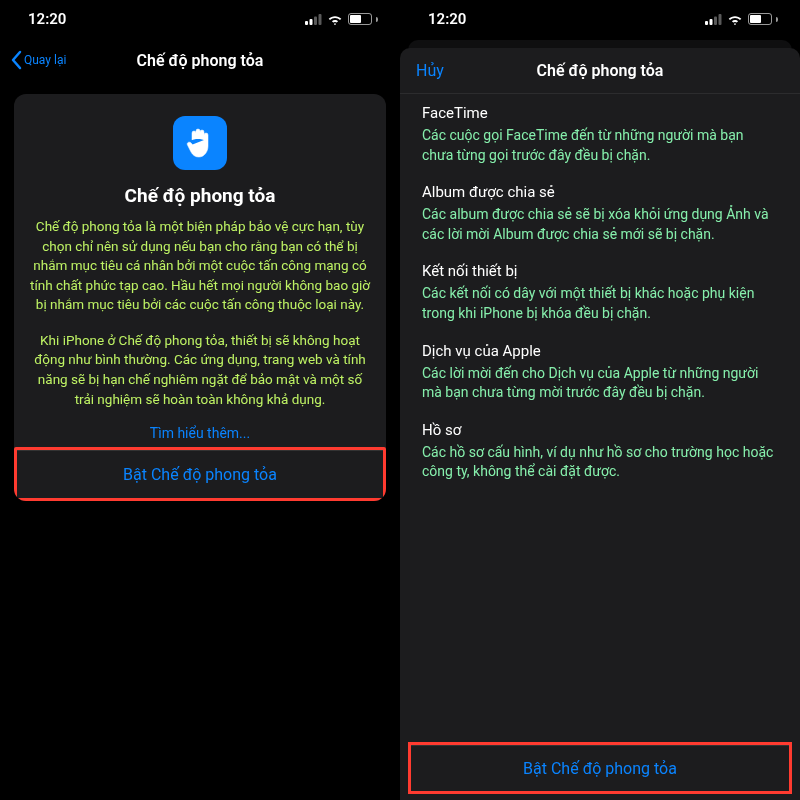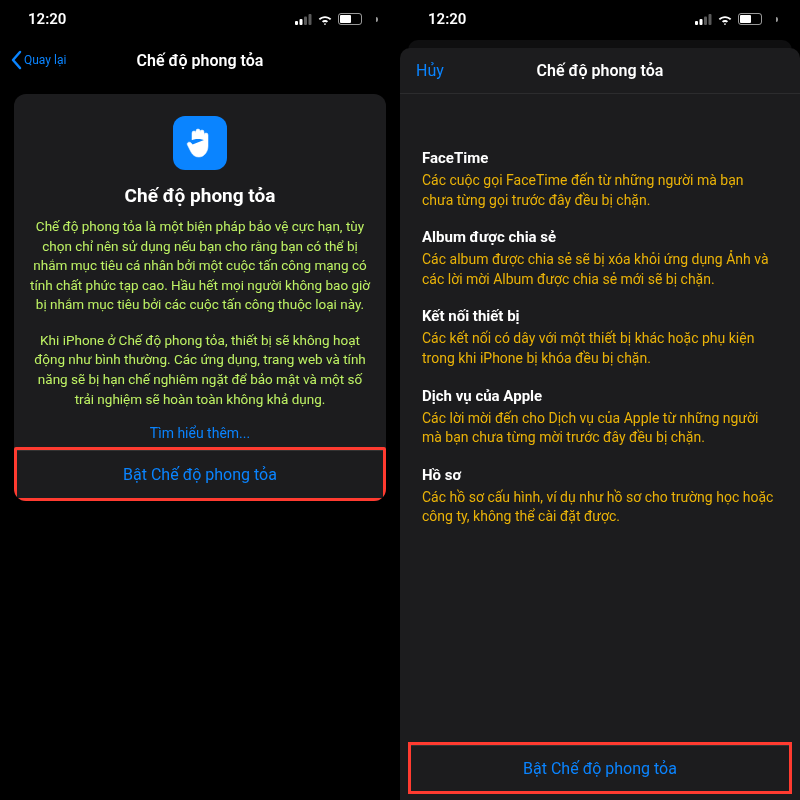--- a/index.html
+++ b/index.html
@@ -22,21 +22,21 @@
     height: 38px;
     display: flex;
     align-items: center;
     justify-content: space-between;
     padding: 0 22px 0 28px;
     font-size: 15px;
     font-weight: 600;
   }
   .status-right { display: flex; align-items: center; gap: 5px; }
   .status-right svg { display: block; }
-  .battery-wrap { display: flex; align-items: center; gap: 14px; }
+  .battery-wrap { display: flex; align-items: center; gap: 4px; }
   .battery-body {
     width: 24px; height: 12px;
     border: 1px solid rgba(255,255,255,0.6);
     border-radius: 3px;
     position: relative;
     display: flex; align-items: center;
   }
   .battery-fill {
     background: #fff;
     height: 8px; width: 11px;
@@ -121,45 +121,45 @@
     border: 3px solid #ff3b30;
     border-radius: 2px;
   }
   
   .modal-sheet {
     position: absolute;
     top: 48px; left: 0; right: 0; bottom: 0;
     background: #1c1c1e;
     border-radius: 10px 10px 0 0;
     overflow: hidden;
-    display: flex; flex-direction: column; gap: 45px;
+    display: flex; flex-direction: column;
   }
   .sheet-peek { 
     position:absolute; top:40px; left:8px; right:8px; height:18px;
     background:#0f0f10; border-radius:10px 10px 0 0;
   }
   .modal-header {
     height: 46px;
     display: flex; align-items: center; justify-content: center;
     position: relative;
     border-bottom: 0.5px solid #2c2c2e;
     flex-shrink:0;
   }
   .modal-content {
     flex: 1;
     overflow: hidden;
     padding: 10px 22px 0 22px;
   }
   .section { margin-bottom: 18px; }
   .section-title {
-    font-size: 15px; font-weight: 700; color: #fff;
+    font-size: 15px; font-weight: 400; color: #fff;
     margin-bottom: 4px;
   }
   .section-text {
-    font-size: 14px; color: #eab308; line-height: 1.4;
+    font-size: 14px; color: #86efac; line-height: 1.4;
   }
   .modal-footer {
     border-top: 0.5px solid #333;
     padding: 13px 0;
     text-align: center;
     color: #0A84FF;
     font-size: 16px;
     flex-shrink: 0;
   }
   .footer-highlight {

